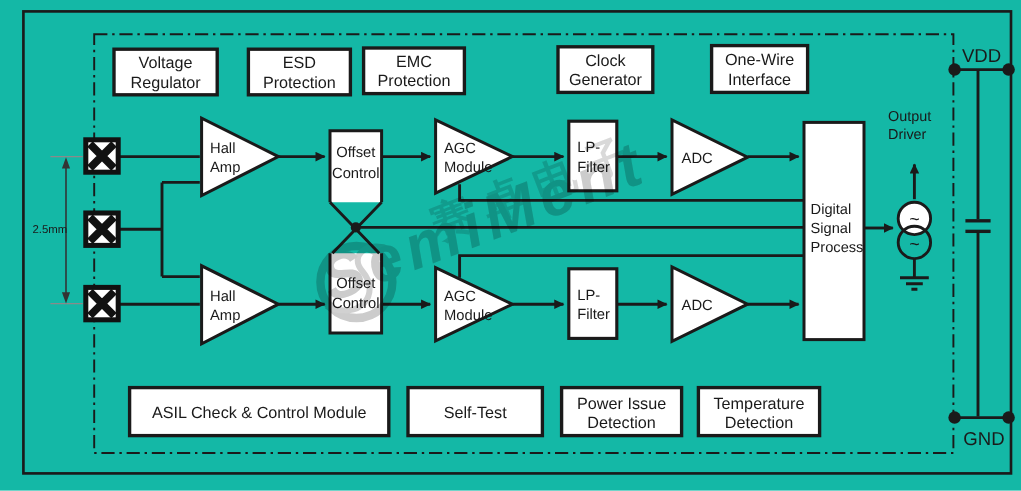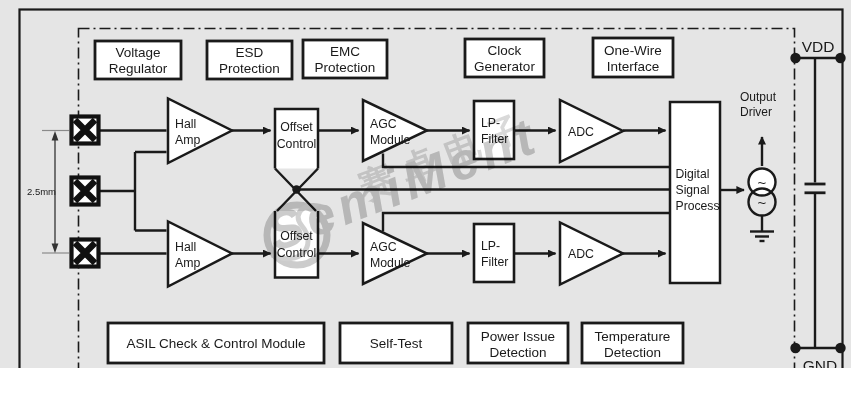--- a/index.html
+++ b/index.html
@@ -1,16 +1,16 @@
 <!DOCTYPE html>
 <html><head>
 <meta charset="utf-8">
 <style>
   html,body{margin:0;padding:0;background:#ffffff;}
-  #stage{position:relative;width:851px;height:368px;background:#e5e5e5;overflow:hidden;
+  #stage{position:relative;width:851px;height:409px;background:#14b8a6;overflow:hidden;
          font-family:"Liberation Sans", sans-serif;}
   svg{position:absolute;left:0;top:0;}
   text{font-family:"Liberation Sans", sans-serif;fill:#1a1a1a;}
   .boxlbl{font-size:13.5px;}
   .trilbl{font-size:12.3px;}
   .smlbl{font-size:12px;}
   .shape{fill:#ffffff;stroke:#1a1a1a;}
   .wire{stroke:#1a1a1a;stroke-width:2.4;fill:none;}
   .wm{mix-blend-mode:multiply;opacity:.85;}
   .wmtxt{fill:#c3c3c3;}

